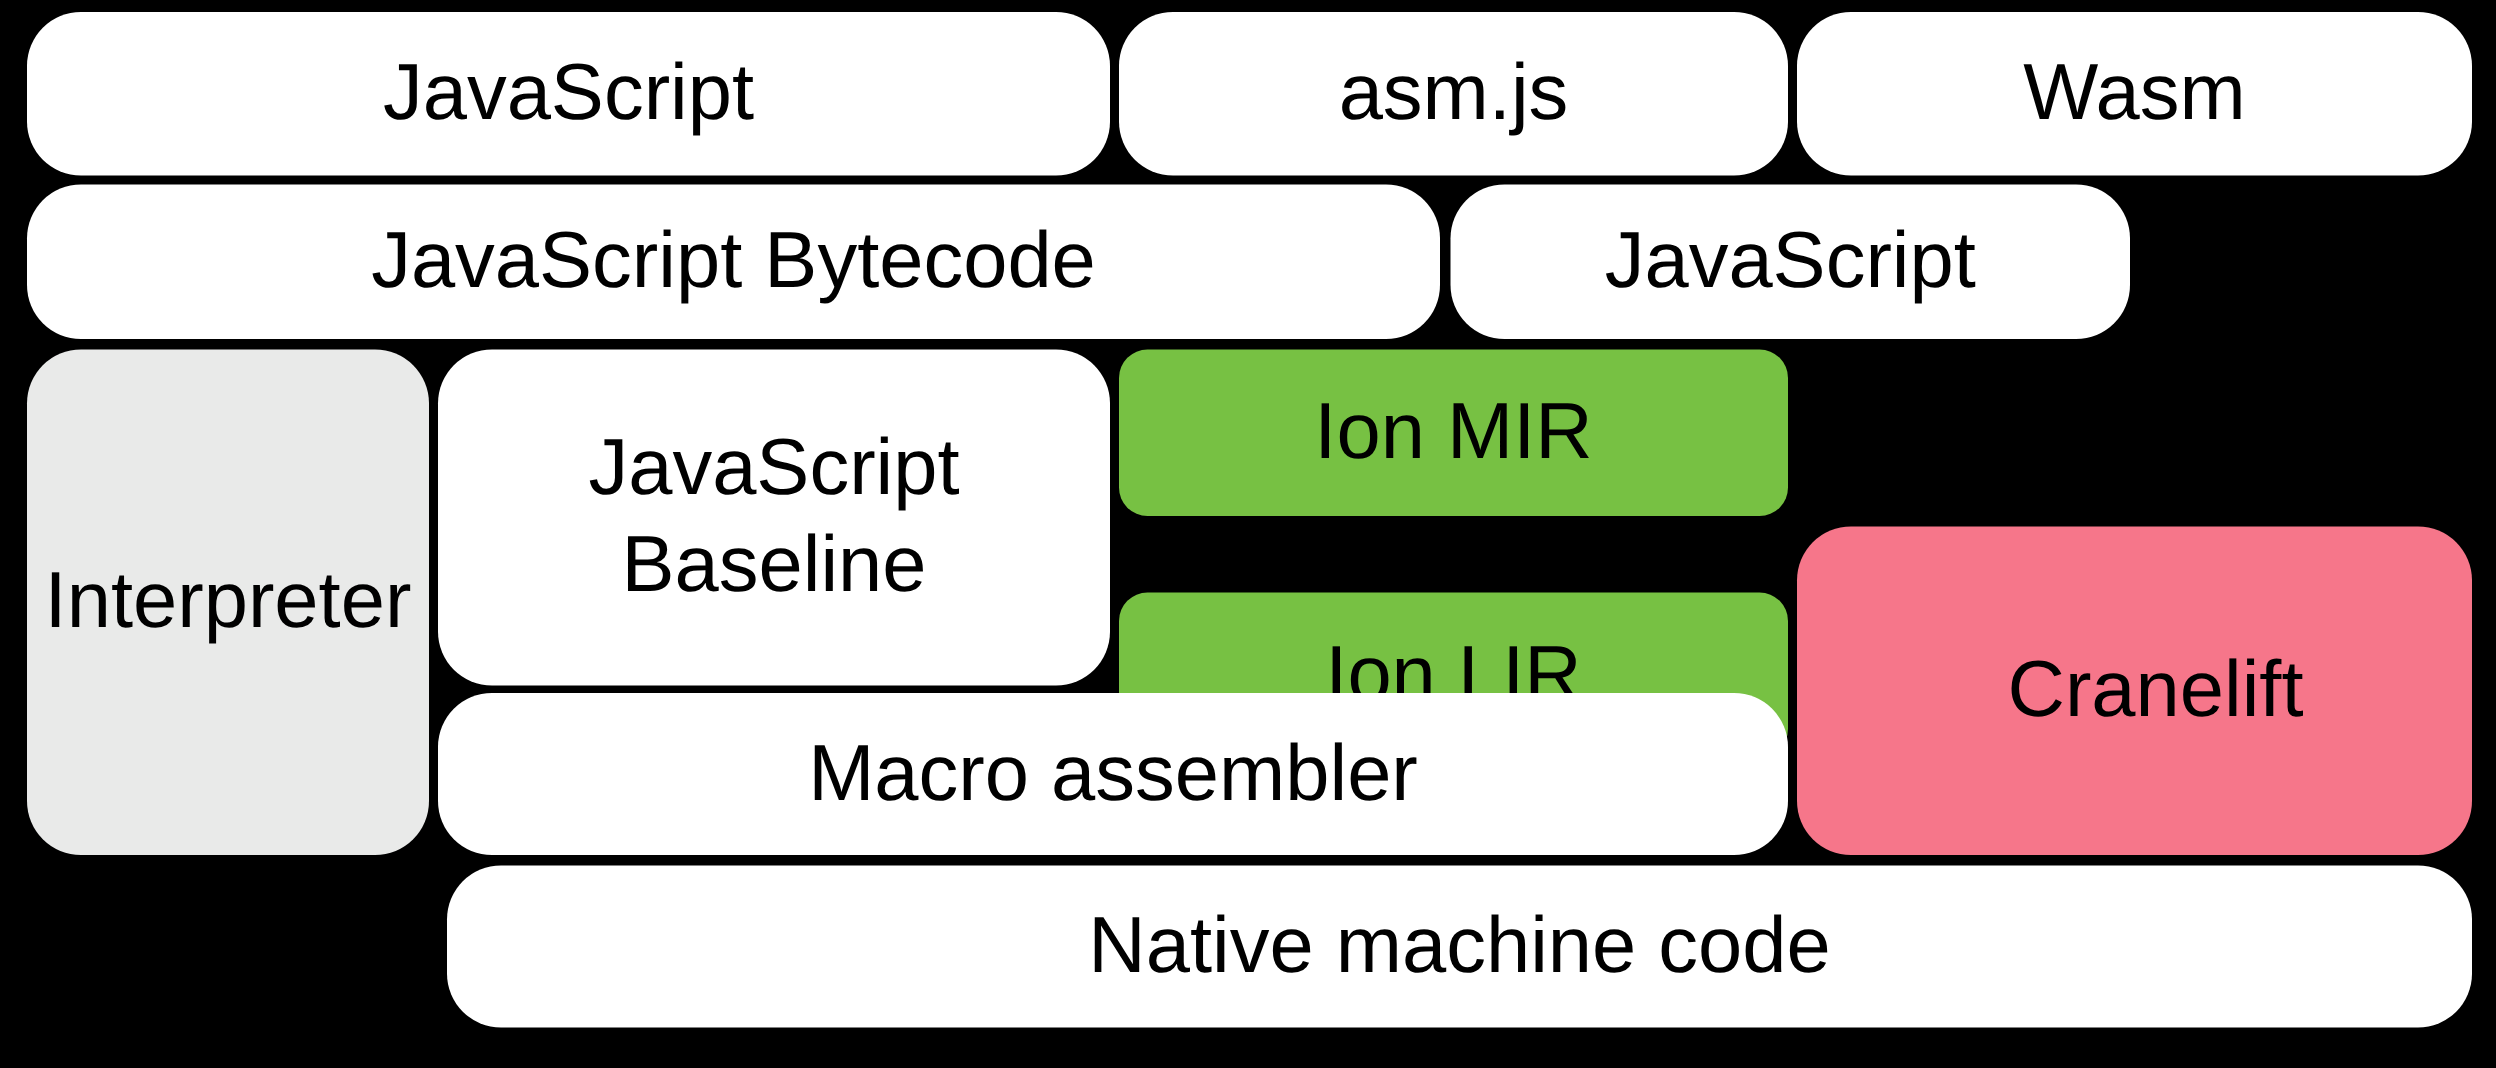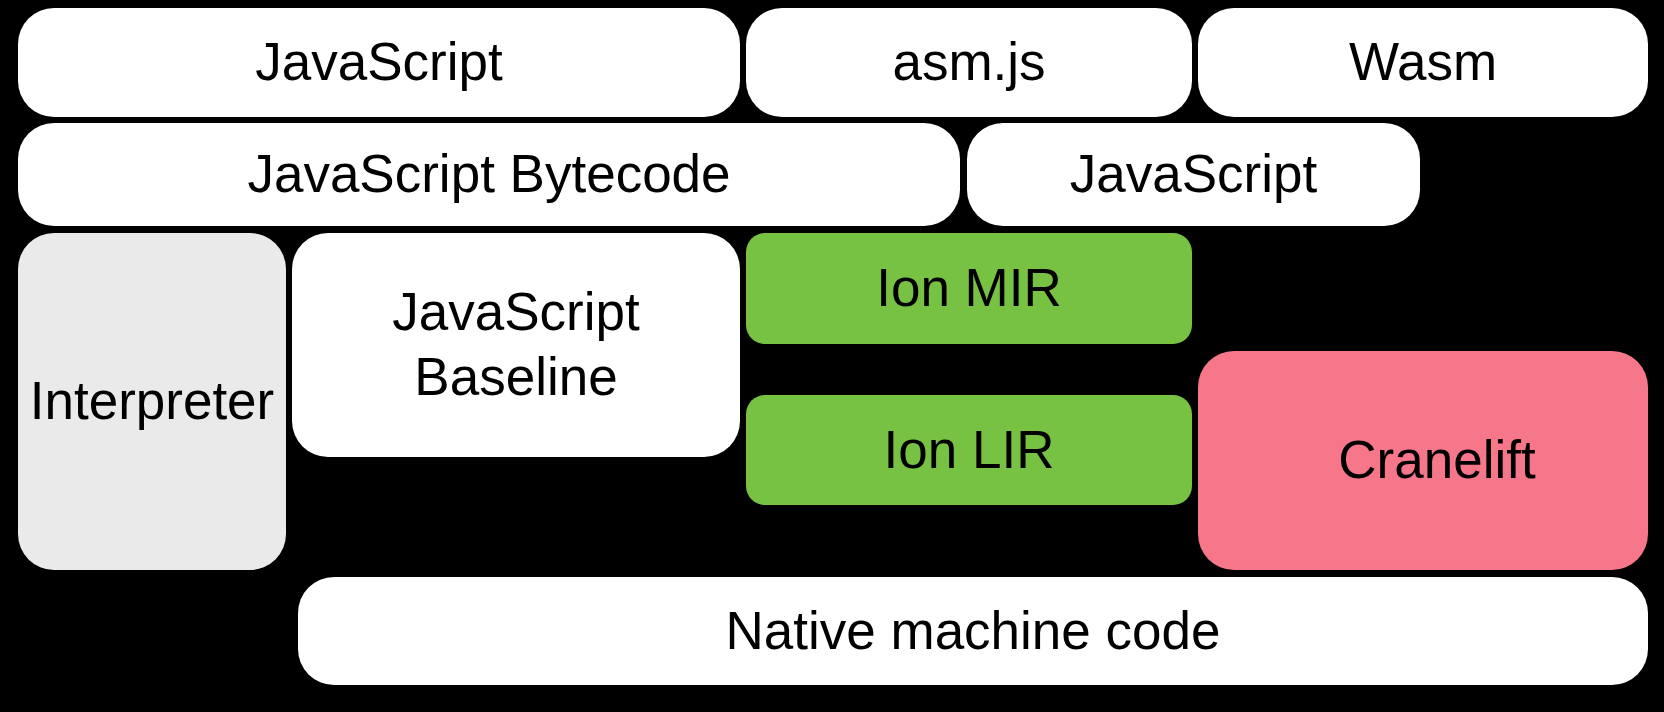--- a/index.html
+++ b/index.html
@@ -54,14 +54,15 @@
   <div class="box fill-white b-asmjs">asm.js</div>
   <div class="box fill-white b-wasm">Wasm</div>
   <div class="box fill-white b-javascript-bytecode">JavaScript Bytecode</div>
   <div class="box fill-white b-baldrmonkey">JavaScript</div>
   <div class="box fill-gray  b-interpreter">Interpreter</div>
   <div class="box fill-white b-javascript-baseline">JavaScript
 Baseline</div>
   <div class="box fill-green b-ion-mir">Ion MIR</div>
   <div class="box fill-green b-ion-lir">Ion LIR</div>
   <div class="box fill-pink  b-cranelift">Cranelift</div>
+  <div class="box fill-white b-macro-assembler">Macro assembler</div>
   <div class="box fill-white b-native-machine-code">Native machine code</div>
 </div>
 
 </body></html>

